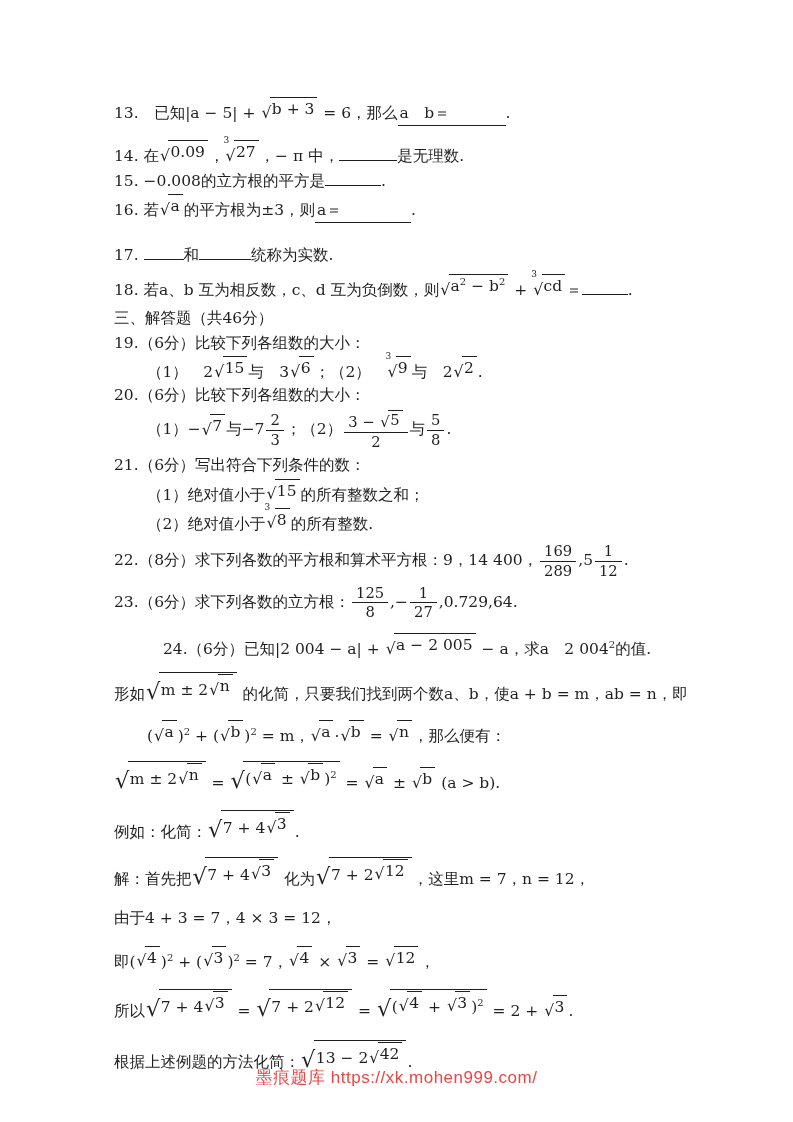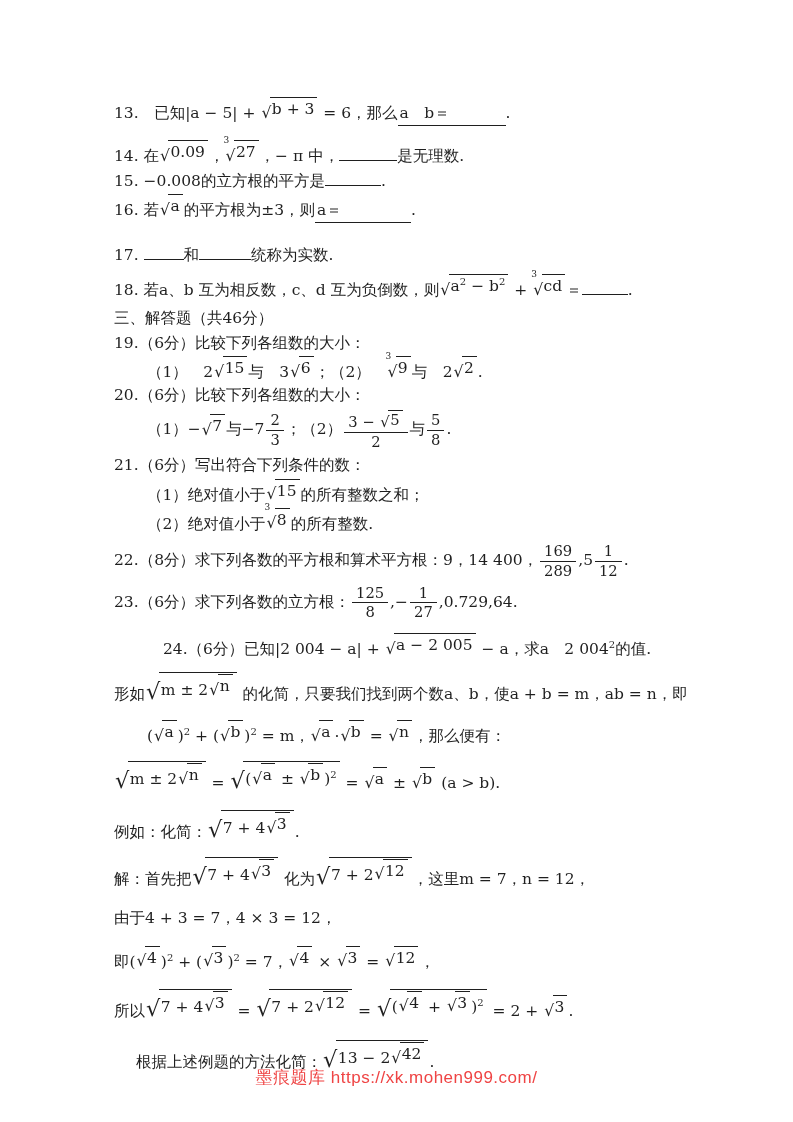--- a/index.html
+++ b/index.html
@@ -231,21 +231,21 @@
             <span class="rsign">√</span>
             <span class="rbar"><span class="tx">4</span></span>
           </span><span class="tx"> + </span><span class="sqrt">
             <span class="rsign">√</span>
             <span class="rbar"><span class="tx">3</span></span>
           </span><span class="tx">)</span><sup class="sp">2</sup></span>
       </span><span class="tx"> = 2 + </span><span class="sqrt">
         <span class="rsign">√</span>
         <span class="rbar"><span class="tx">3</span></span>
       </span><span class="tx">.</span></div>
-    <div class="line" style="margin-top: 18px; margin-left: 22px;"><span class="tx">根据上述例题的方法化简：</span><span class="sqrt">
+    <div class="line" style="margin-top: 18px;"><span class="tx">根据上述例题的方法化简：</span><span class="sqrt">
         <span class="rsign big">√</span>
         <span class="rbar"><span class="tx">13 − 2</span><span class="sqrt">
             <span class="rsign">√</span>
             <span class="rbar"><span class="tx">42</span></span>
           </span></span>
       </span><span class="tx">.</span></div>
   </div>
 
 <div class="footer">
   <span>墨痕题库 https://xk.mohen999.com/</span>

